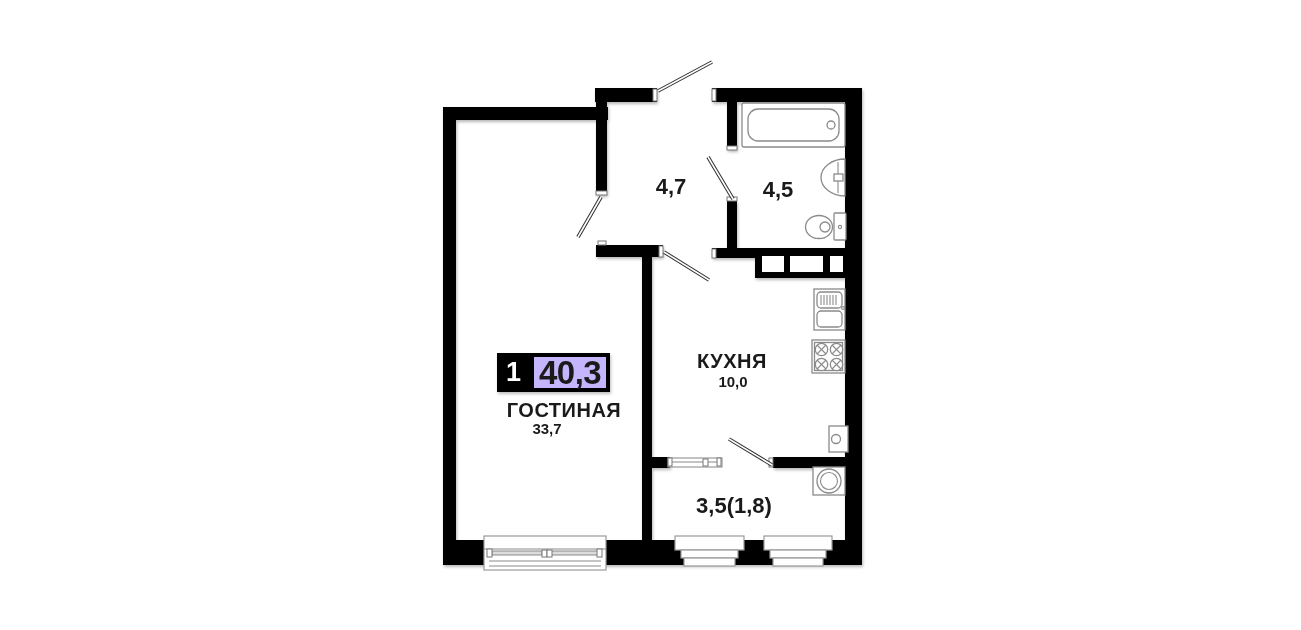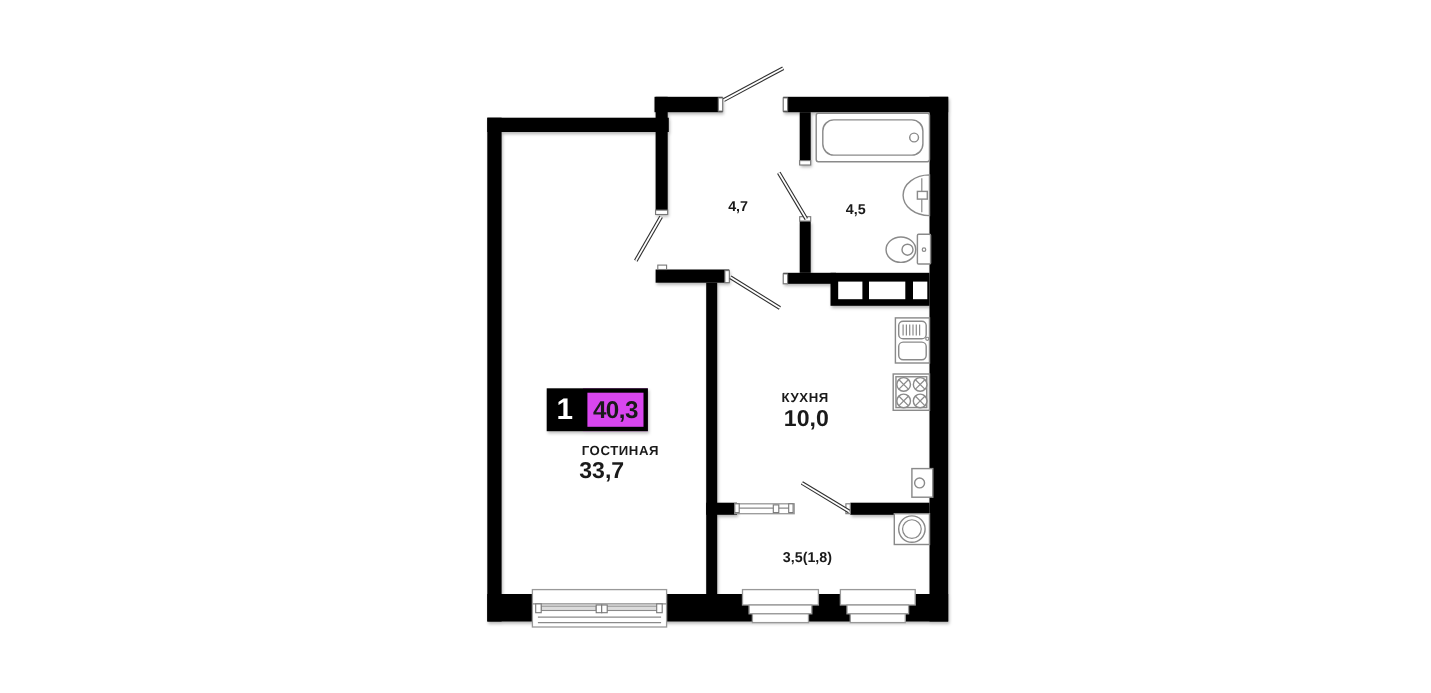--- a/index.html
+++ b/index.html
@@ -22,36 +22,36 @@
   .win{fill:#ffffff;stroke:#999999;stroke-width:1.2;}
   .bar{fill:#dcdcdc;stroke:#8a8a8a;stroke-width:1;}
   .leaf-outer{stroke:#2f2f2f;stroke-width:3.6;stroke-linecap:butt;}
   .leaf-inner{stroke:#ffffff;stroke-width:1.6;stroke-linecap:butt;}
   .vent-cut{fill:#ffffff;}
 
   .lbl{
     position:absolute;transform:translate(-50%,-50%);
     color:var(--text);font-weight:700;white-space:nowrap;line-height:1;
   }
-  .room-name{font-size:12px;letter-spacing:0.5px;}
-  .room-area{font-size:21px;}
-  .zone-area{font-size:13px;}
+  .room-name{font-size:20px;letter-spacing:0.5px;}
+  .room-area{font-size:15px;}
+  .zone-area{font-size:22px;}
 
   .badge{
     position:absolute;left:497px;top:353px;height:39px;display:flex;
     filter:drop-shadow(1px 2px 1.5px rgba(0,0,0,0.25));
   }
   .badge-rooms{
     width:33px;background:var(--wall);color:#ffffff;display:flex;
     align-items:center;justify-content:center;font-size:27px;font-weight:700;
   }
   .badge-area{
-    background:#d946ef;border:4px solid var(--wall);color:var(--text);
+    background:#c4b5fd;border:4px solid var(--wall);color:var(--text);
     display:flex;align-items:center;justify-content:center;
-    font-size:22px;font-weight:700;padding:0 5px;letter-spacing:-0.5px;
+    font-size:33px;font-weight:700;padding:0 5px;letter-spacing:-0.5px;
   }
 </style>
 </head>
 <body>
 
 <div class="stage">
 
   <svg width="1301" height="630" viewBox="0 0 1301 630">
 
     <g class="walls">

